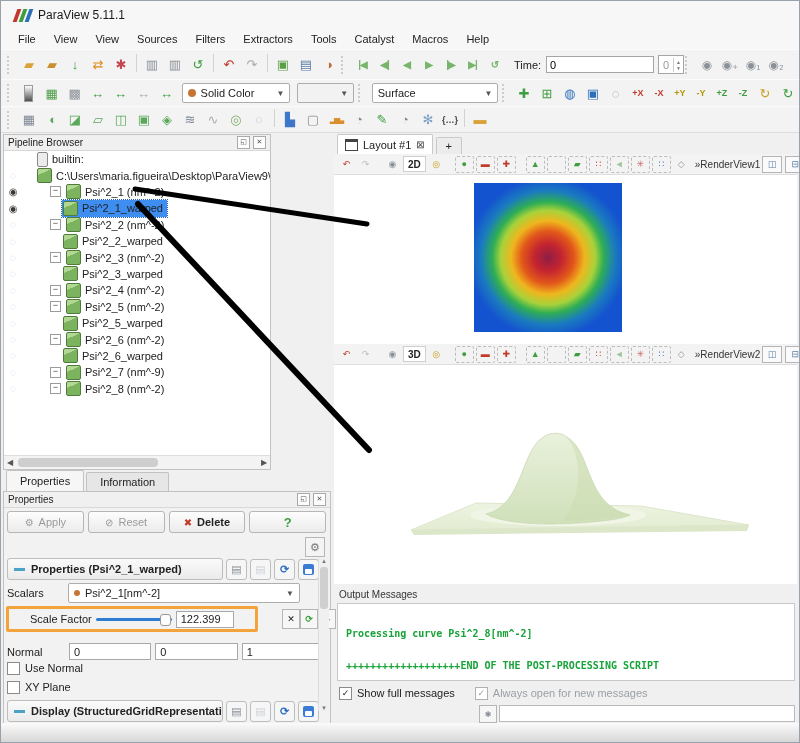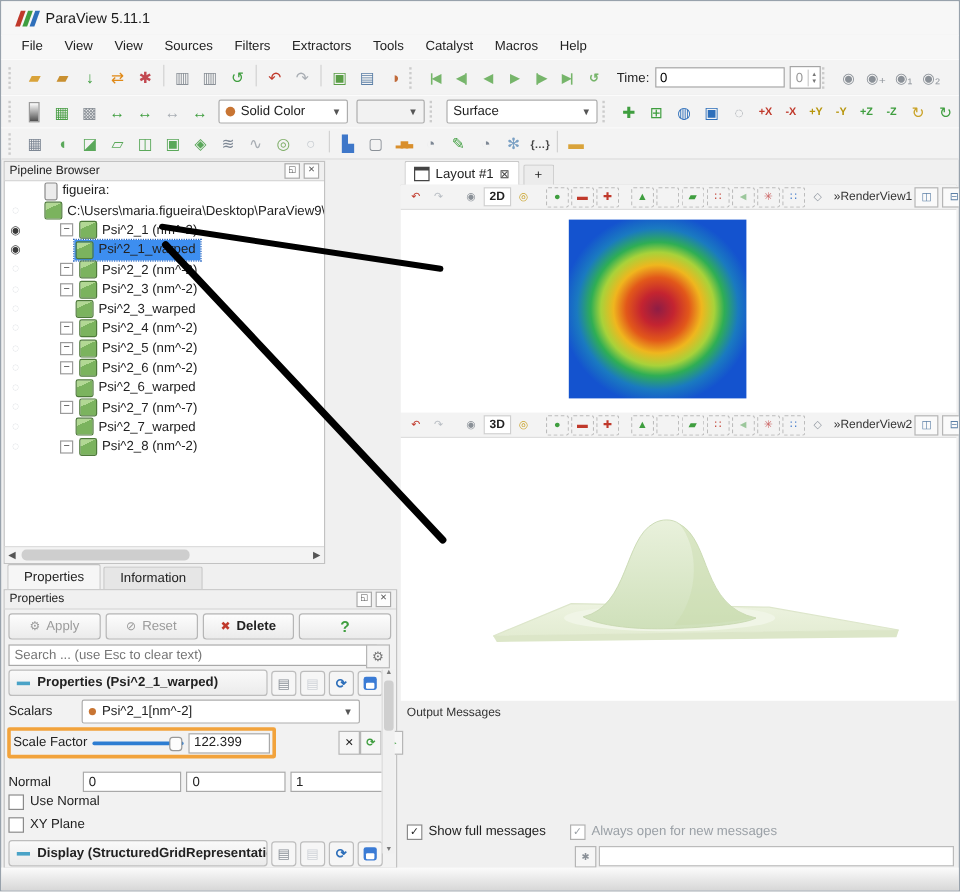--- a/index.html
+++ b/index.html
@@ -77,22 +77,22 @@
   .dash{width:11px;height:3px;background:#4aa3c7;flex:none;}
   .sqbtn{width:19px;height:19px;border:1px solid #bdbdbd;background:#f6f6f6;border-radius:3px;display:flex;
          align-items:center;justify-content:center;color:#8a9097;font-size:11px;}
   .sqbtn.blue{color:#2e6fba;font-weight:bold;}
   .sqbtn.faded{color:#cfd3d8;}
   .disk{width:11px;height:11px;background:#3a7bd5;border-radius:2px;position:relative;}
   .disk::after{content:"";position:absolute;left:2px;top:5px;right:2px;bottom:1px;background:#fff;border-radius:1px;}
   .prow{position:absolute;left:3px;right:4px;display:flex;align-items:center;}
   .plab{width:58px;flex:none;}
   .pin{height:15px;border:1px solid #a9a9a9;background:#fff;display:flex;align-items:center;padding:0 4px;}
-  .scalebox{position:absolute;left:2px;top:114px;width:224px;height:26px;border:3px solid #f2a33c;border-radius:2px;
-            display:flex;align-items:center;gap:4px;padding:0 2px;box-sizing:border-box;background:#f2f2f2;}
+  .scalebox{position:absolute;left:2px;top:114px;width:252px;height:26px;border:3px solid #f2a33c;border-radius:2px;
+            display:flex;align-items:center;gap:4px;padding:0 21px;box-sizing:border-box;background:#f2f2f2;}
   .slid{position:relative;width:76px;height:12px;flex:none;}
   .slid .tr{position:absolute;top:5px;left:0;right:0;height:3px;background:#2d7dd2;border-radius:2px;}
   .slid .th{position:absolute;top:1px;right:1px;width:9px;height:10px;background:#fdfdfd;border:1px solid #999;border-radius:3px;}
   .sfbtn{position:absolute;width:16px;height:18px;border:1px solid #b6b6b6;background:#f6f6f6;display:flex;
          align-items:center;justify-content:center;font-size:9px;top:117px;}
   .chk{display:flex;align-items:flex-start;gap:5px;}
   .cb{width:11px;height:11px;border:1px solid #8a8a8a;background:#fff;font-size:9px;line-height:10px;text-align:center;flex:none;}
   .cb.on{color:#222;} .cb.dison{color:#9aa0a6;border-color:#b0b0b0;}
   .hscr{position:absolute;left:85px;top:240px;width:212px;height:8px;background:#cfcfcf;border-radius:4px;}
   .vsc{position:absolute;right:1px;top:66px;bottom:12px;width:10px;background:#f0f0f0;border-left:1px solid #ddd;font-size:6px;color:#777;text-align:center;}
@@ -291,21 +291,21 @@
         <span class="wbtn">◱</span>
         <span class="wbtn">✕</span>
       </span>
     </div>
     <div class="tree" id="tree">
         <div class="trow">
           <span class="eye"></span>
           <span class="pad" style="width: 14px;"></span>
           <span class="cell">
             <span class="srv"></span>
-            <span class="lbl">figueira:</span>
+            <span class="lbl">builtin:</span>
           </span>
         </div>
         <div class="trow">
           <span class="eye off">◌</span>
           <span class="pad" style="width: 14px;"></span>
           <span class="cell">
             <span class="cube"></span>
             <span class="lbl">C:\Users\maria.figueira\Desktop\ParaView9\TESTCASE\2DQuantumCorral_r</span>
           </span>
         </div>
@@ -330,20 +330,28 @@
           <span class="eye off">◌</span>
           <span class="pad" style="width: 28px;"></span>
           <span class="exp">−</span>
           <span class="cell">
             <span class="cube"></span>
             <span class="lbl">Psi^2_2 (nm^-2)</span>
           </span>
         </div>
         <div class="trow">
           <span class="eye off">◌</span>
+          <span class="pad" style="width: 40px;"></span>
+          <span class="cell">
+            <span class="cube"></span>
+            <span class="lbl">Psi^2_2_warped</span>
+          </span>
+        </div>
+        <div class="trow">
+          <span class="eye off">◌</span>
           <span class="pad" style="width: 28px;"></span>
           <span class="exp">−</span>
           <span class="cell">
             <span class="cube"></span>
             <span class="lbl">Psi^2_3 (nm^-2)</span>
           </span>
         </div>
         <div class="trow">
           <span class="eye off">◌</span>
           <span class="pad" style="width: 40px;"></span>
@@ -365,20 +373,28 @@
           <span class="eye off">◌</span>
           <span class="pad" style="width: 28px;"></span>
           <span class="exp">−</span>
           <span class="cell">
             <span class="cube"></span>
             <span class="lbl">Psi^2_5 (nm^-2)</span>
           </span>
         </div>
         <div class="trow">
           <span class="eye off">◌</span>
+          <span class="pad" style="width: 40px;"></span>
+          <span class="cell">
+            <span class="cube"></span>
+            <span class="lbl">Psi^2_5_warped</span>
+          </span>
+        </div>
+        <div class="trow">
+          <span class="eye off">◌</span>
           <span class="pad" style="width: 28px;"></span>
           <span class="exp">−</span>
           <span class="cell">
             <span class="cube"></span>
             <span class="lbl">Psi^2_6 (nm^-2)</span>
           </span>
         </div>
         <div class="trow">
           <span class="eye off">◌</span>
           <span class="pad" style="width: 40px;"></span>
@@ -386,29 +402,21 @@
             <span class="cube"></span>
             <span class="lbl">Psi^2_6_warped</span>
           </span>
         </div>
         <div class="trow">
           <span class="eye off">◌</span>
           <span class="pad" style="width: 28px;"></span>
           <span class="exp">−</span>
           <span class="cell">
             <span class="cube"></span>
-            <span class="lbl">Psi^2_7 (nm^-7)</span>
-          </span>
-        </div>
-        <div class="trow">
-          <span class="eye off">◌</span>
-          <span class="pad" style="width: 40px;"></span>
-          <span class="cell">
-            <span class="cube"></span>
-            <span class="lbl">Psi^2_7_warped</span>
+            <span class="lbl">Psi^2_7 (nm^-9)</span>
           </span>
         </div>
         <div class="trow">
           <span class="eye off">◌</span>
           <span class="pad" style="width: 28px;"></span>
           <span class="exp">−</span>
           <span class="cell">
             <span class="cube"></span>
             <span class="lbl">Psi^2_8 (nm^-2)</span>
           </span>
@@ -445,21 +453,20 @@
           <span>Reset</span>
         </span>
       <span class="pbtn">
           <span class="bico" style="color:#c0392b">✖</span>
           <b>Delete</b>
         </span>
       <span class="pbtn">
           <b style="color:#3f9e3f;font-size:13px">?</b>
         </span>
     </div>
-    <input class="search" placeholder="Search ... (use Esc to clear text)" style="">
     <span class="gear">⚙</span>
 
     <div class="sec" style="top:66px">
       <span class="secbar">
         <span class="dash"></span>
         <span>Properties (Psi^2_1_warped)</span>
       </span>
       <span class="sqbtn">▤</span>
       <span class="sqbtn faded">▤</span>
       <span class="sqbtn blue">⟳</span>
@@ -605,20 +612,25 @@
       <polygon points="142,138 307,141 415,160 77,165" fill="url(#planeg)" stroke="#dde6cb" stroke-width="1"></polygon>
       <polygon points="77,165 415,160 413,166 80,170" fill="#dce6c8"></polygon>
       <ellipse cx="224" cy="150" rx="88" ry="11" fill="#f0f5e6"></ellipse>
       <path d="M152,149 C190,140 186,84 211,71 C217,67.5 226,67 232,71.5 C259,86 250,140 296,150
                C285,156 240,159 214,159 C186,159 162,155 152,149 Z" fill="url(#bellg)" stroke="#c6d6ae" stroke-width="0.7"></path>
       <path d="M232,71.5 C259,86 250,140 296,150 C270,154 244,156 228,156 C250,130 248,90 232,71.5 Z" fill="#c9dcae" opacity="0.45"></path>
     </svg>
   </div>
 
   <div class="outlbl">Output Messages</div>
+  <div class="console" id="console">
+      <div class="cline">Processing curve Psi^2_8[nm^-2]</div>
+      <div class="cline">&nbsp;</div>
+      <div class="cline">+++++++++++++++++++END OF THE POST-PROCESSING SCRIPT</div>
+    </div>
   <div class="checksrow">
     <span class="chk">
       <span class="cb on">✓</span>
       <span>Show full messages</span>
     </span>
     <span class="chk gtxt">
       <span class="cb dison">✓</span>
       <span>Always open for new messages</span>
     </span>
   </div>

